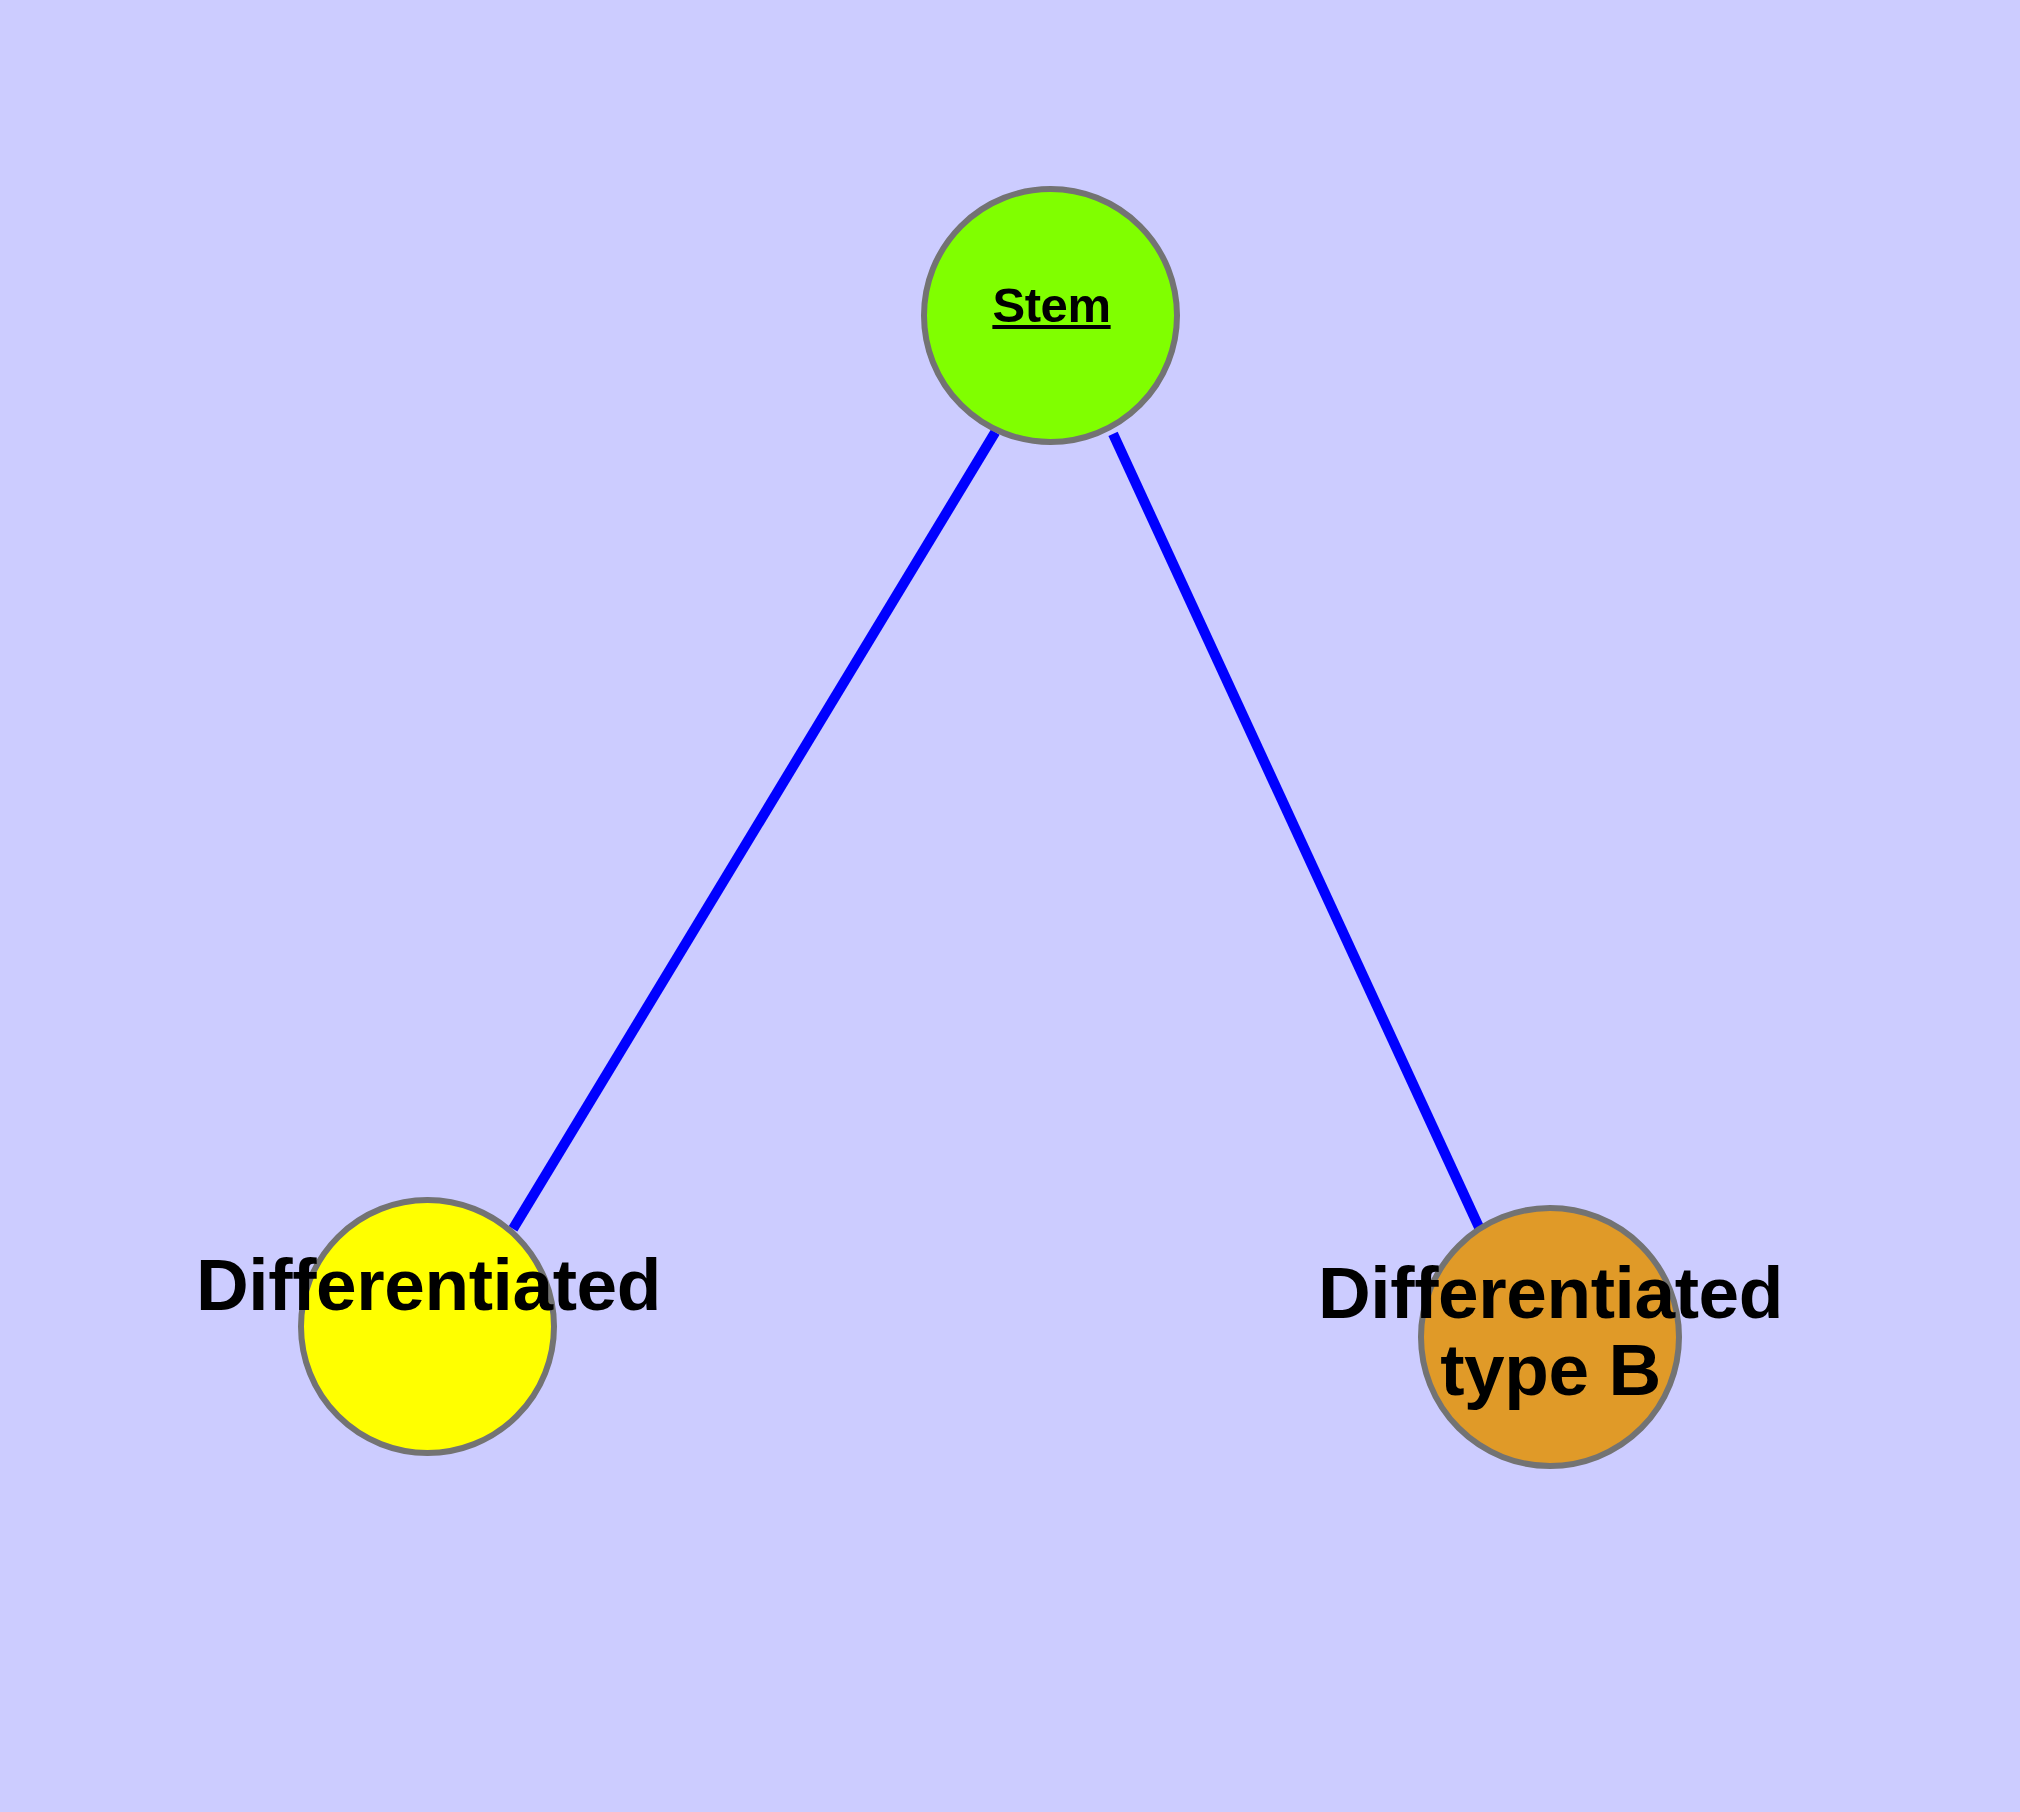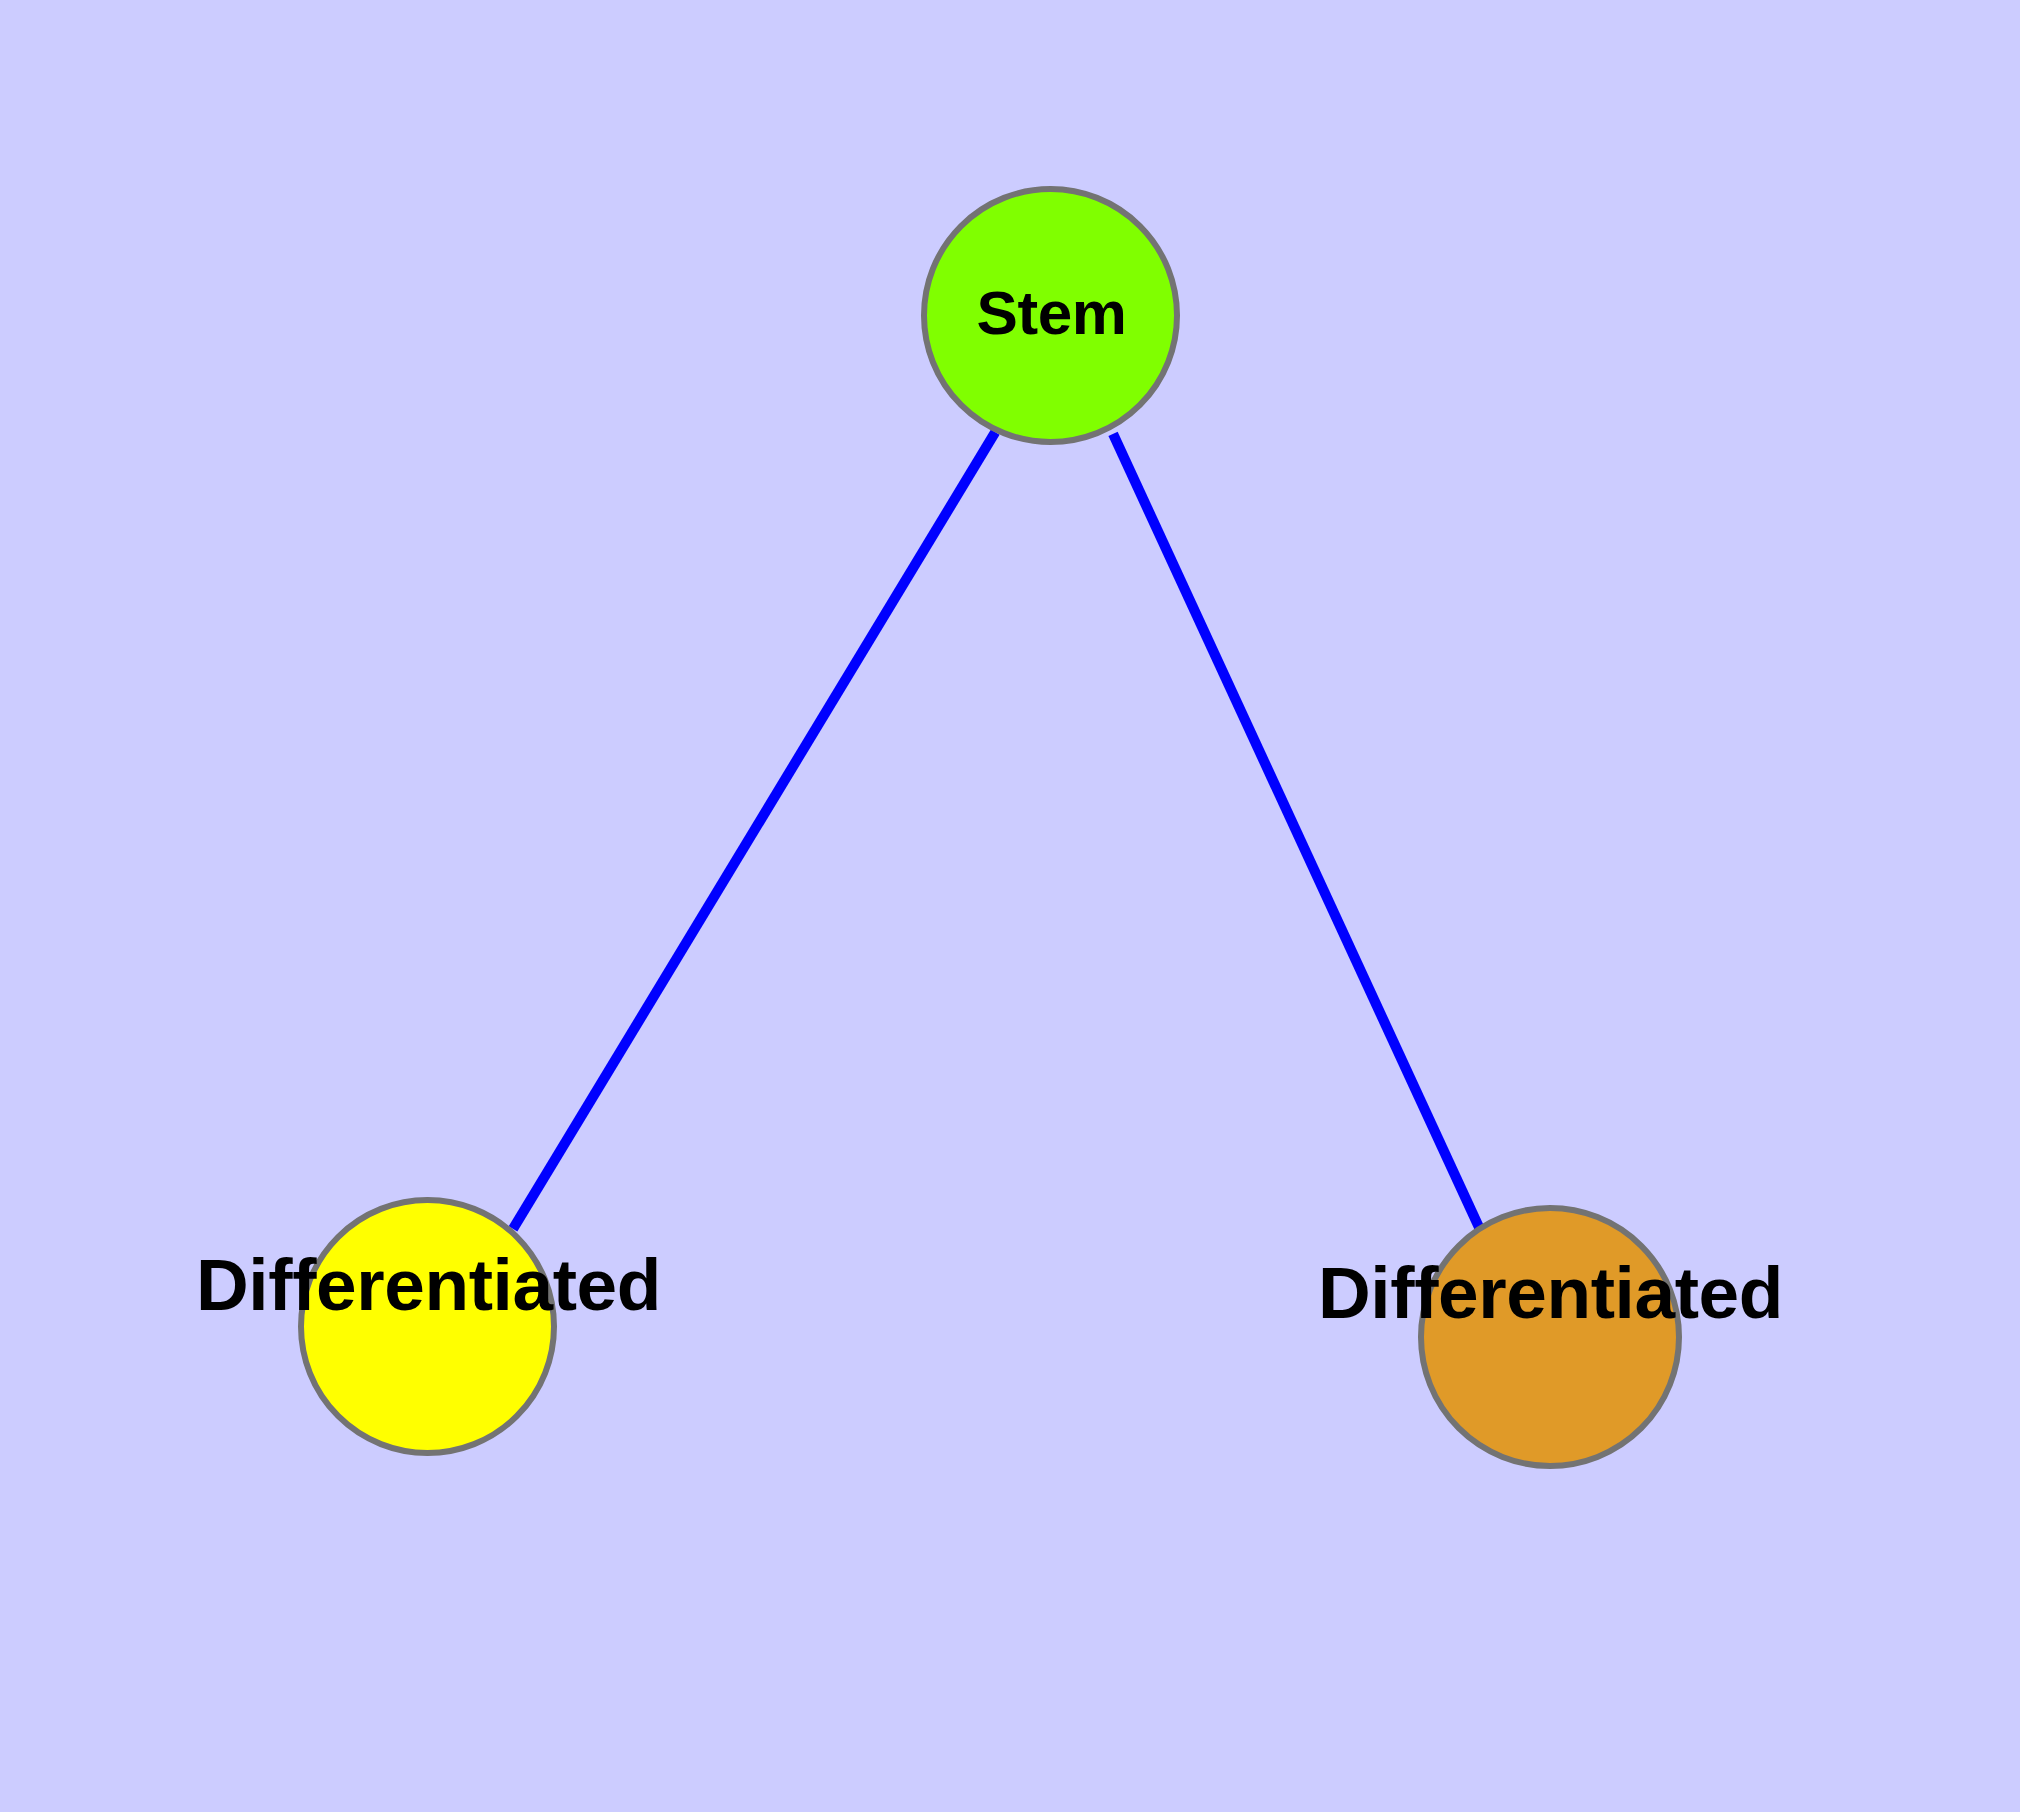--- a/index.html
+++ b/index.html
@@ -57,21 +57,22 @@
     left: 921px;
     top: 186px;
     width: 259px;
     height: 259px;
     background: #80ff00;
   }
   #label-stem {
     left: 797px;
     top: 280px;
     width: 509px;
-    font-size: 62px;
+    font-size: 49px;
+    text-decoration: underline;
   }
   
   #node-diff-a {
     left: 298px;
     top: 1197px;
     width: 259px;
     height: 259px;
     background: #ffff00;
   }
   #label-diff-a {
@@ -114,17 +115,18 @@
     <div class="node-label" id="label-stem" style="color: rgb(0, 0, 0);">
       <div>Stem</div>
     </div>
 
     <div class="node-label" id="label-diff-a" style="color: rgb(0, 0, 0);">
       <div>Differentiated</div>
     </div>
 
     <div class="node-label" id="label-diff-b" style="color: rgb(0, 0, 0);">
       <div>Differentiated</div>
+      <div>type B</div>
     </div>
 
   </div>
 </div>
 
 
 </body></html>

